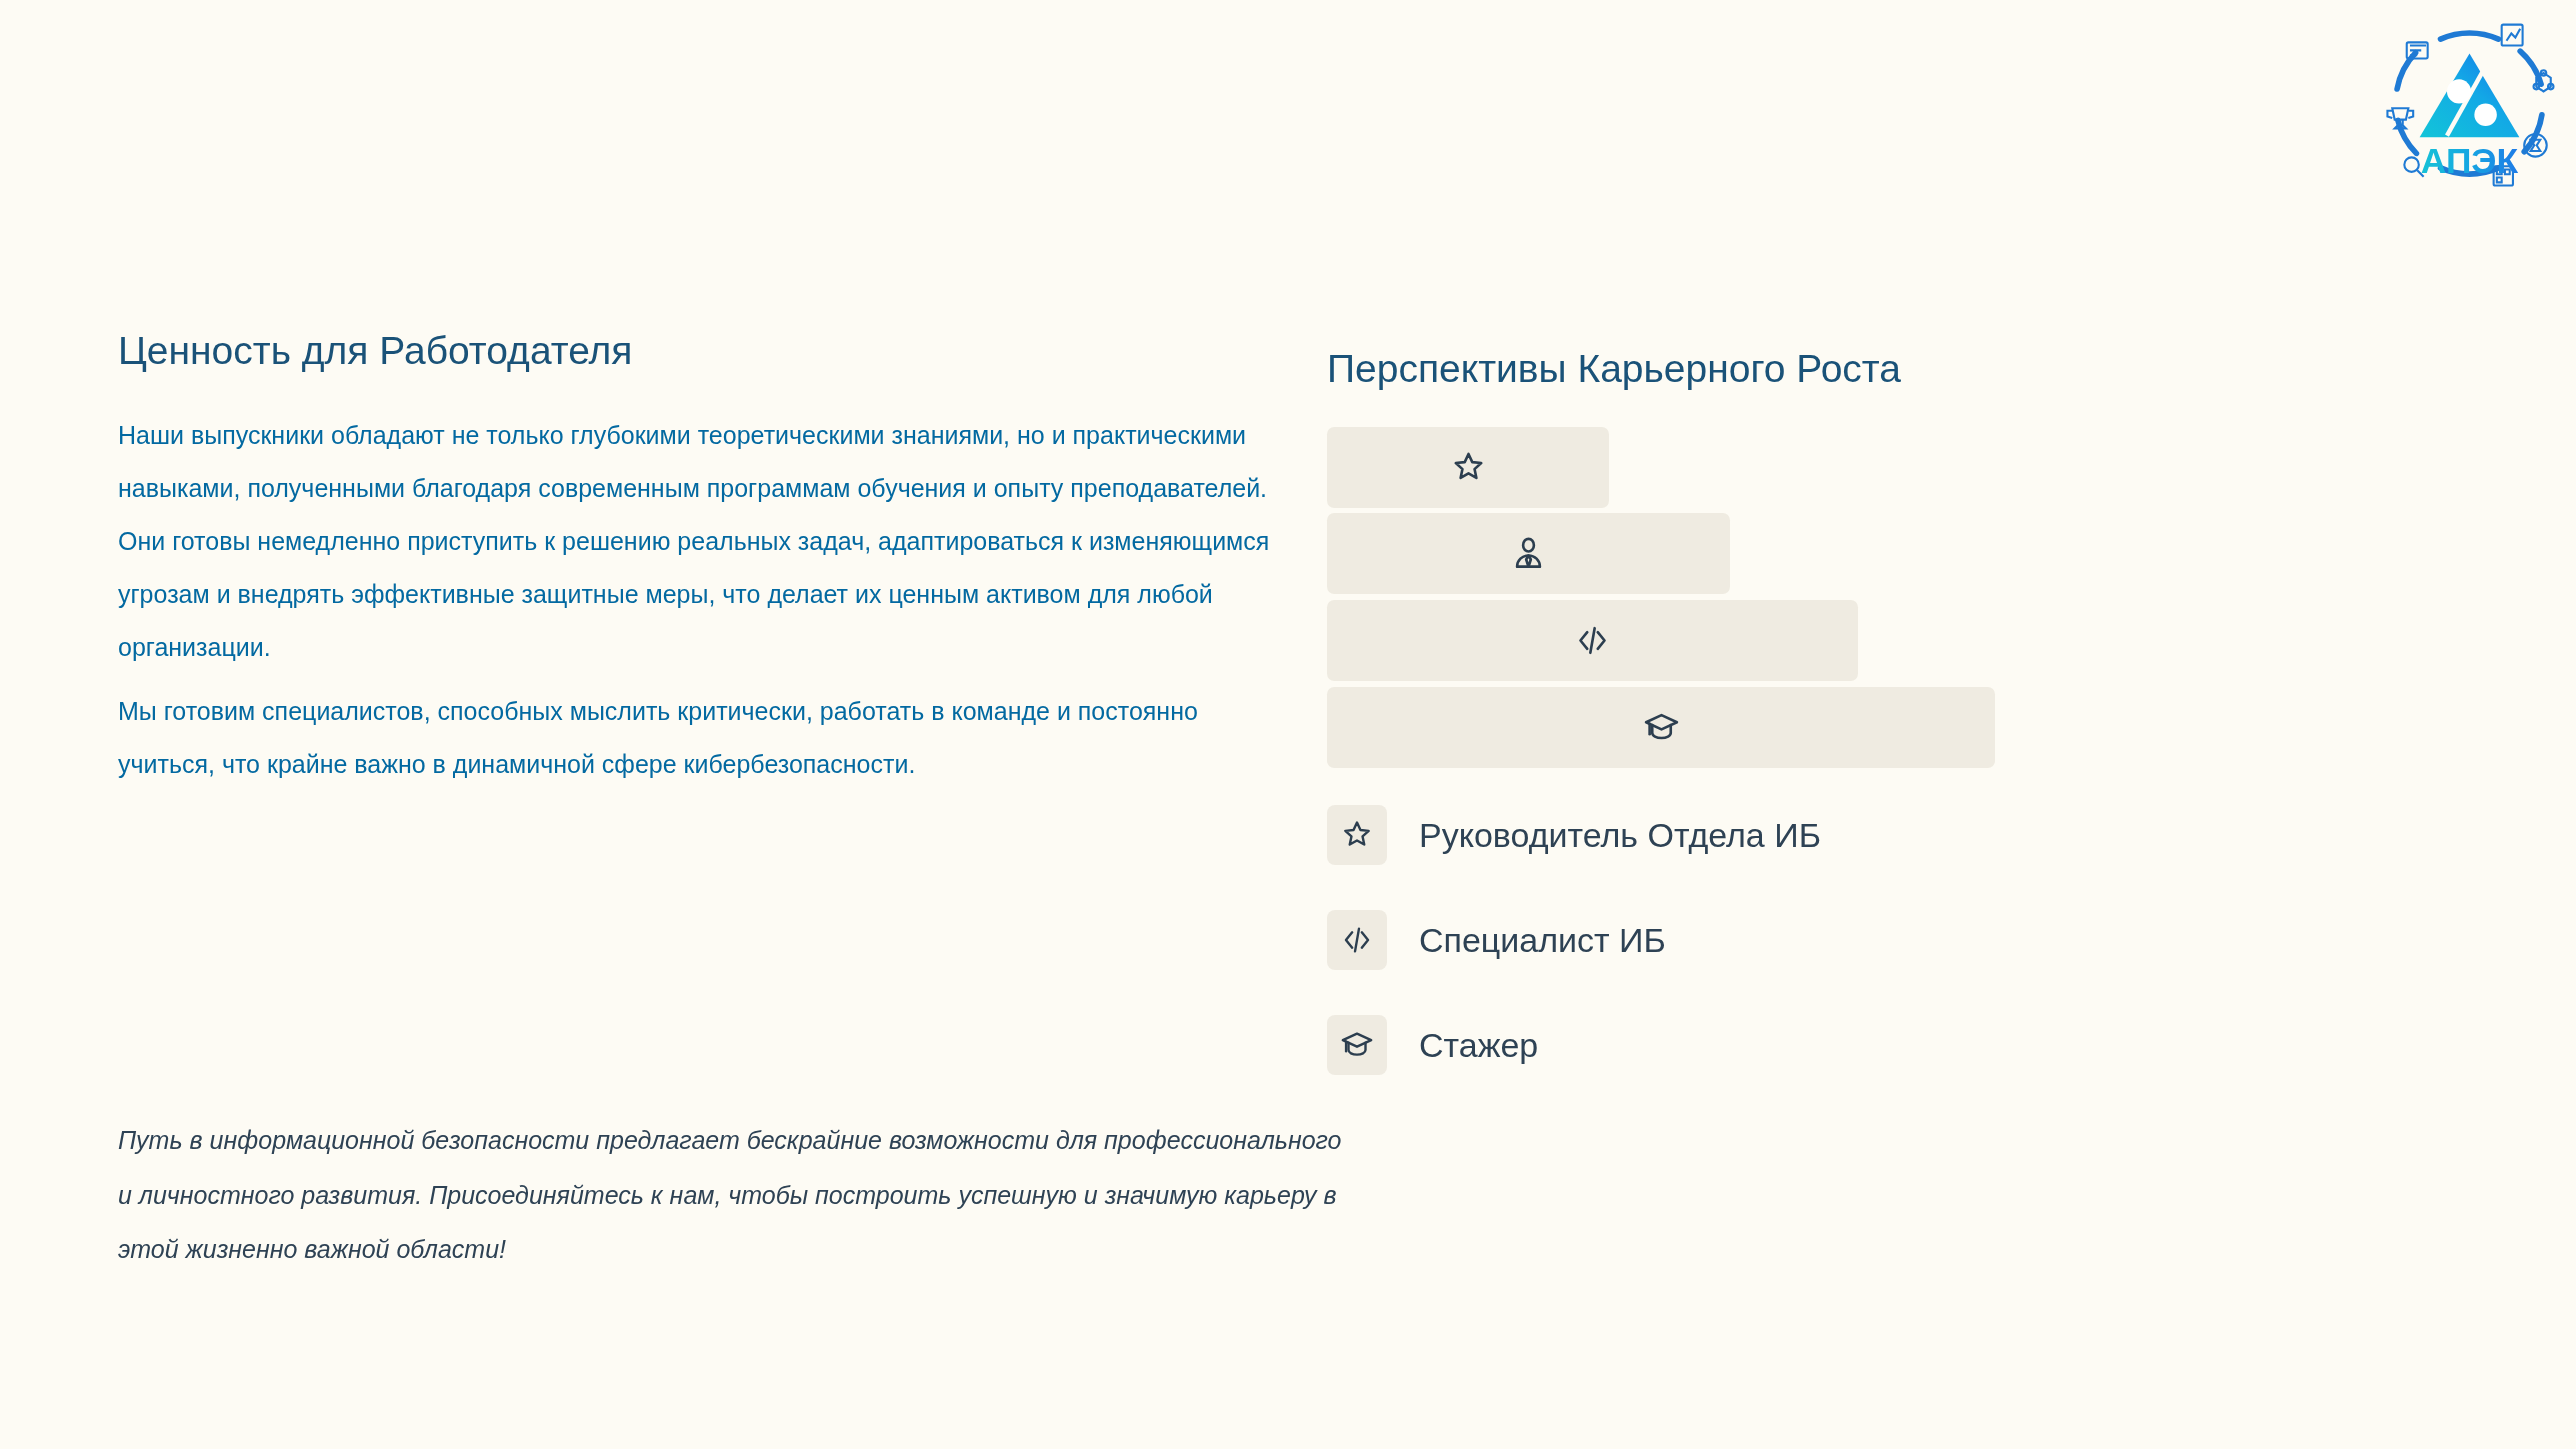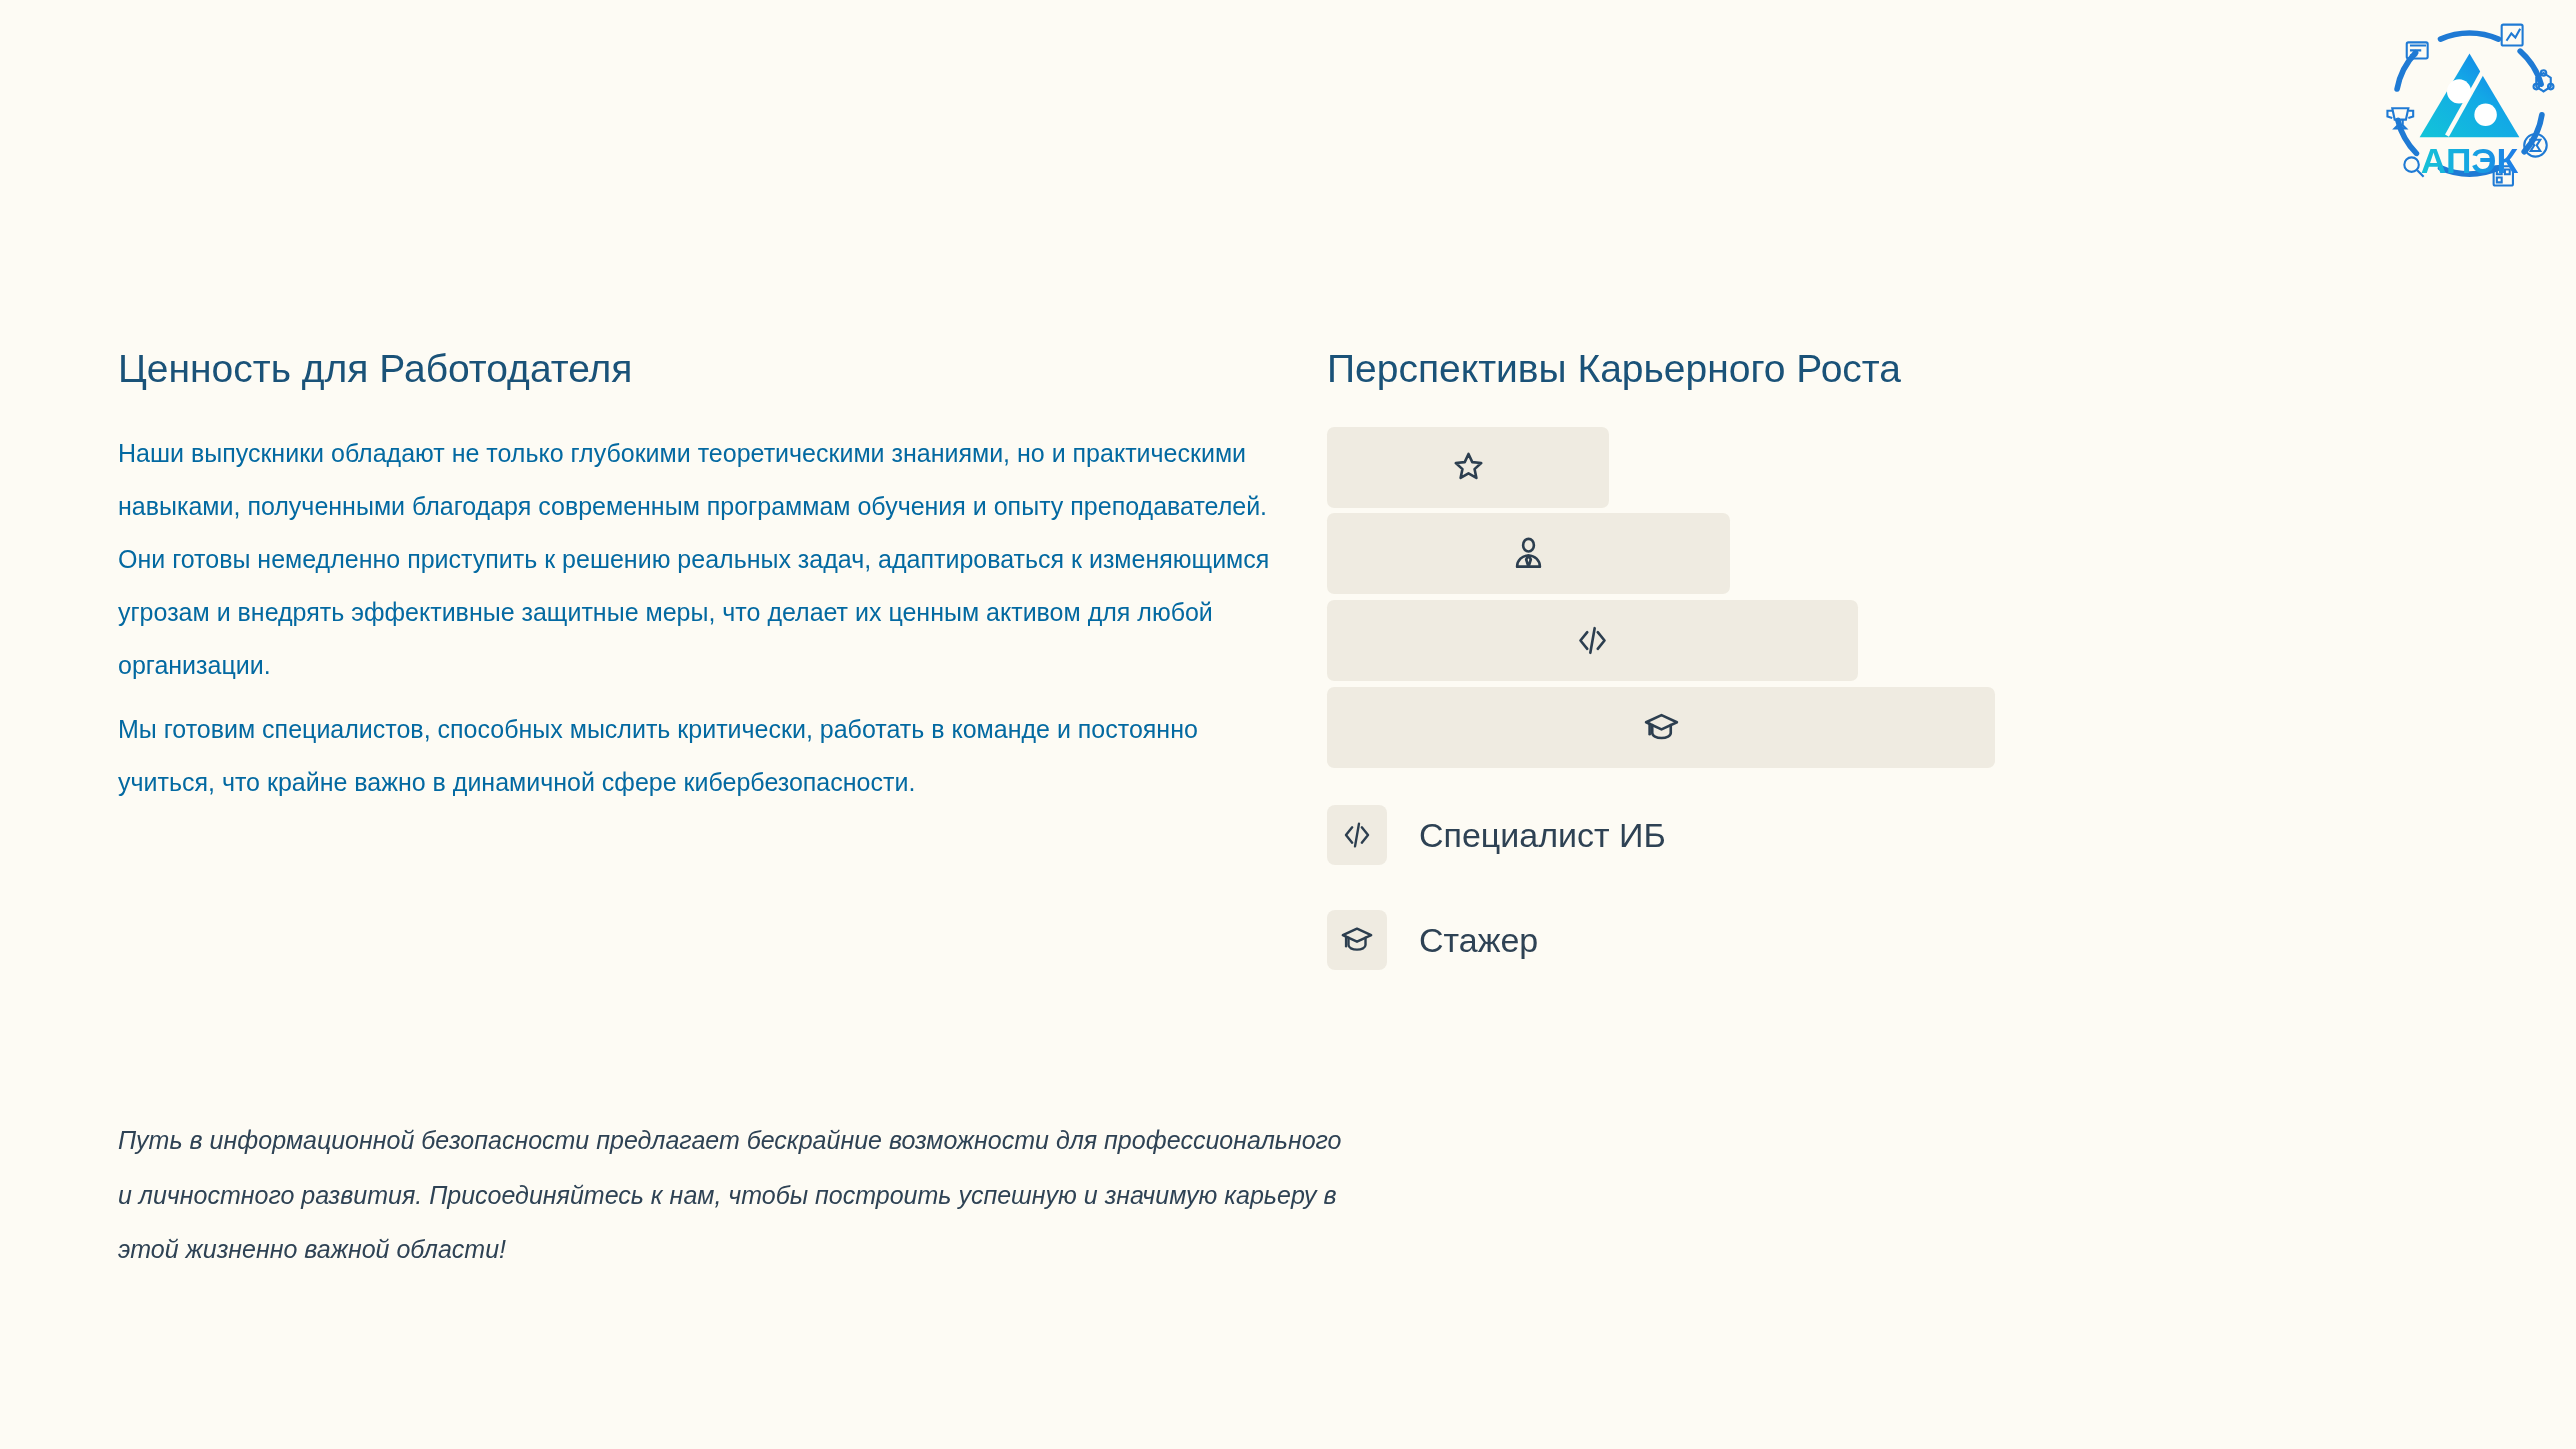--- a/index.html
+++ b/index.html
@@ -41,21 +41,21 @@
     line-height: 1.38;
     color: #1A5278;
     font-weight: 400;
     letter-spacing: 0.2px;
   }
 
   
   .col-left {
     position: absolute;
     left: 118px;
-    top: 346px;
+    top: 328px;
     width: 1175px;
   }
   .col-right {
     position: absolute;
     left: 1327px;
     top: 346px;
     width: 1175px;
   }
 
   .section-heading {
@@ -277,20 +277,28 @@
               <path class="icon-stroke" d="M4.3 9.6 v6.8"></path>
             </svg>
           </span>
         </div>
       </div>
 
     </div>
 
     <div class="legend">
 
+      <div class="legend-item">
+        <span class="legend-swatch" style="background: rgb(239, 235, 225);">
+          <svg viewBox="0 0 24 24">
+              <path class="icon-stroke" d="M12 3.2 l2.45 5.3 l5.8 0.62 l-4.33 3.92 l1.2 5.72 l-5.12 -2.93 l-5.12 2.93 l1.2 -5.72 l-4.33 -3.92 l5.8 -0.62 z"></path>
+            </svg>
+        </span>
+        <span class="legend-label">Руководитель Отдела ИБ</span>
+      </div>
 
 
       <div class="legend-item">
         <span class="legend-swatch" style="background: rgb(239, 235, 225);">
           <svg viewBox="0 0 24 24">
             <path class="icon-stroke" d="M8.6 6.6 L4.2 12 l4.4 5.4"></path>
             <path class="icon-stroke" d="M15.4 6.6 L19.8 12 l-4.4 5.4"></path>
             <path class="icon-stroke" d="M13.4 4 L10.6 20"></path>
           </svg>
         </span>

